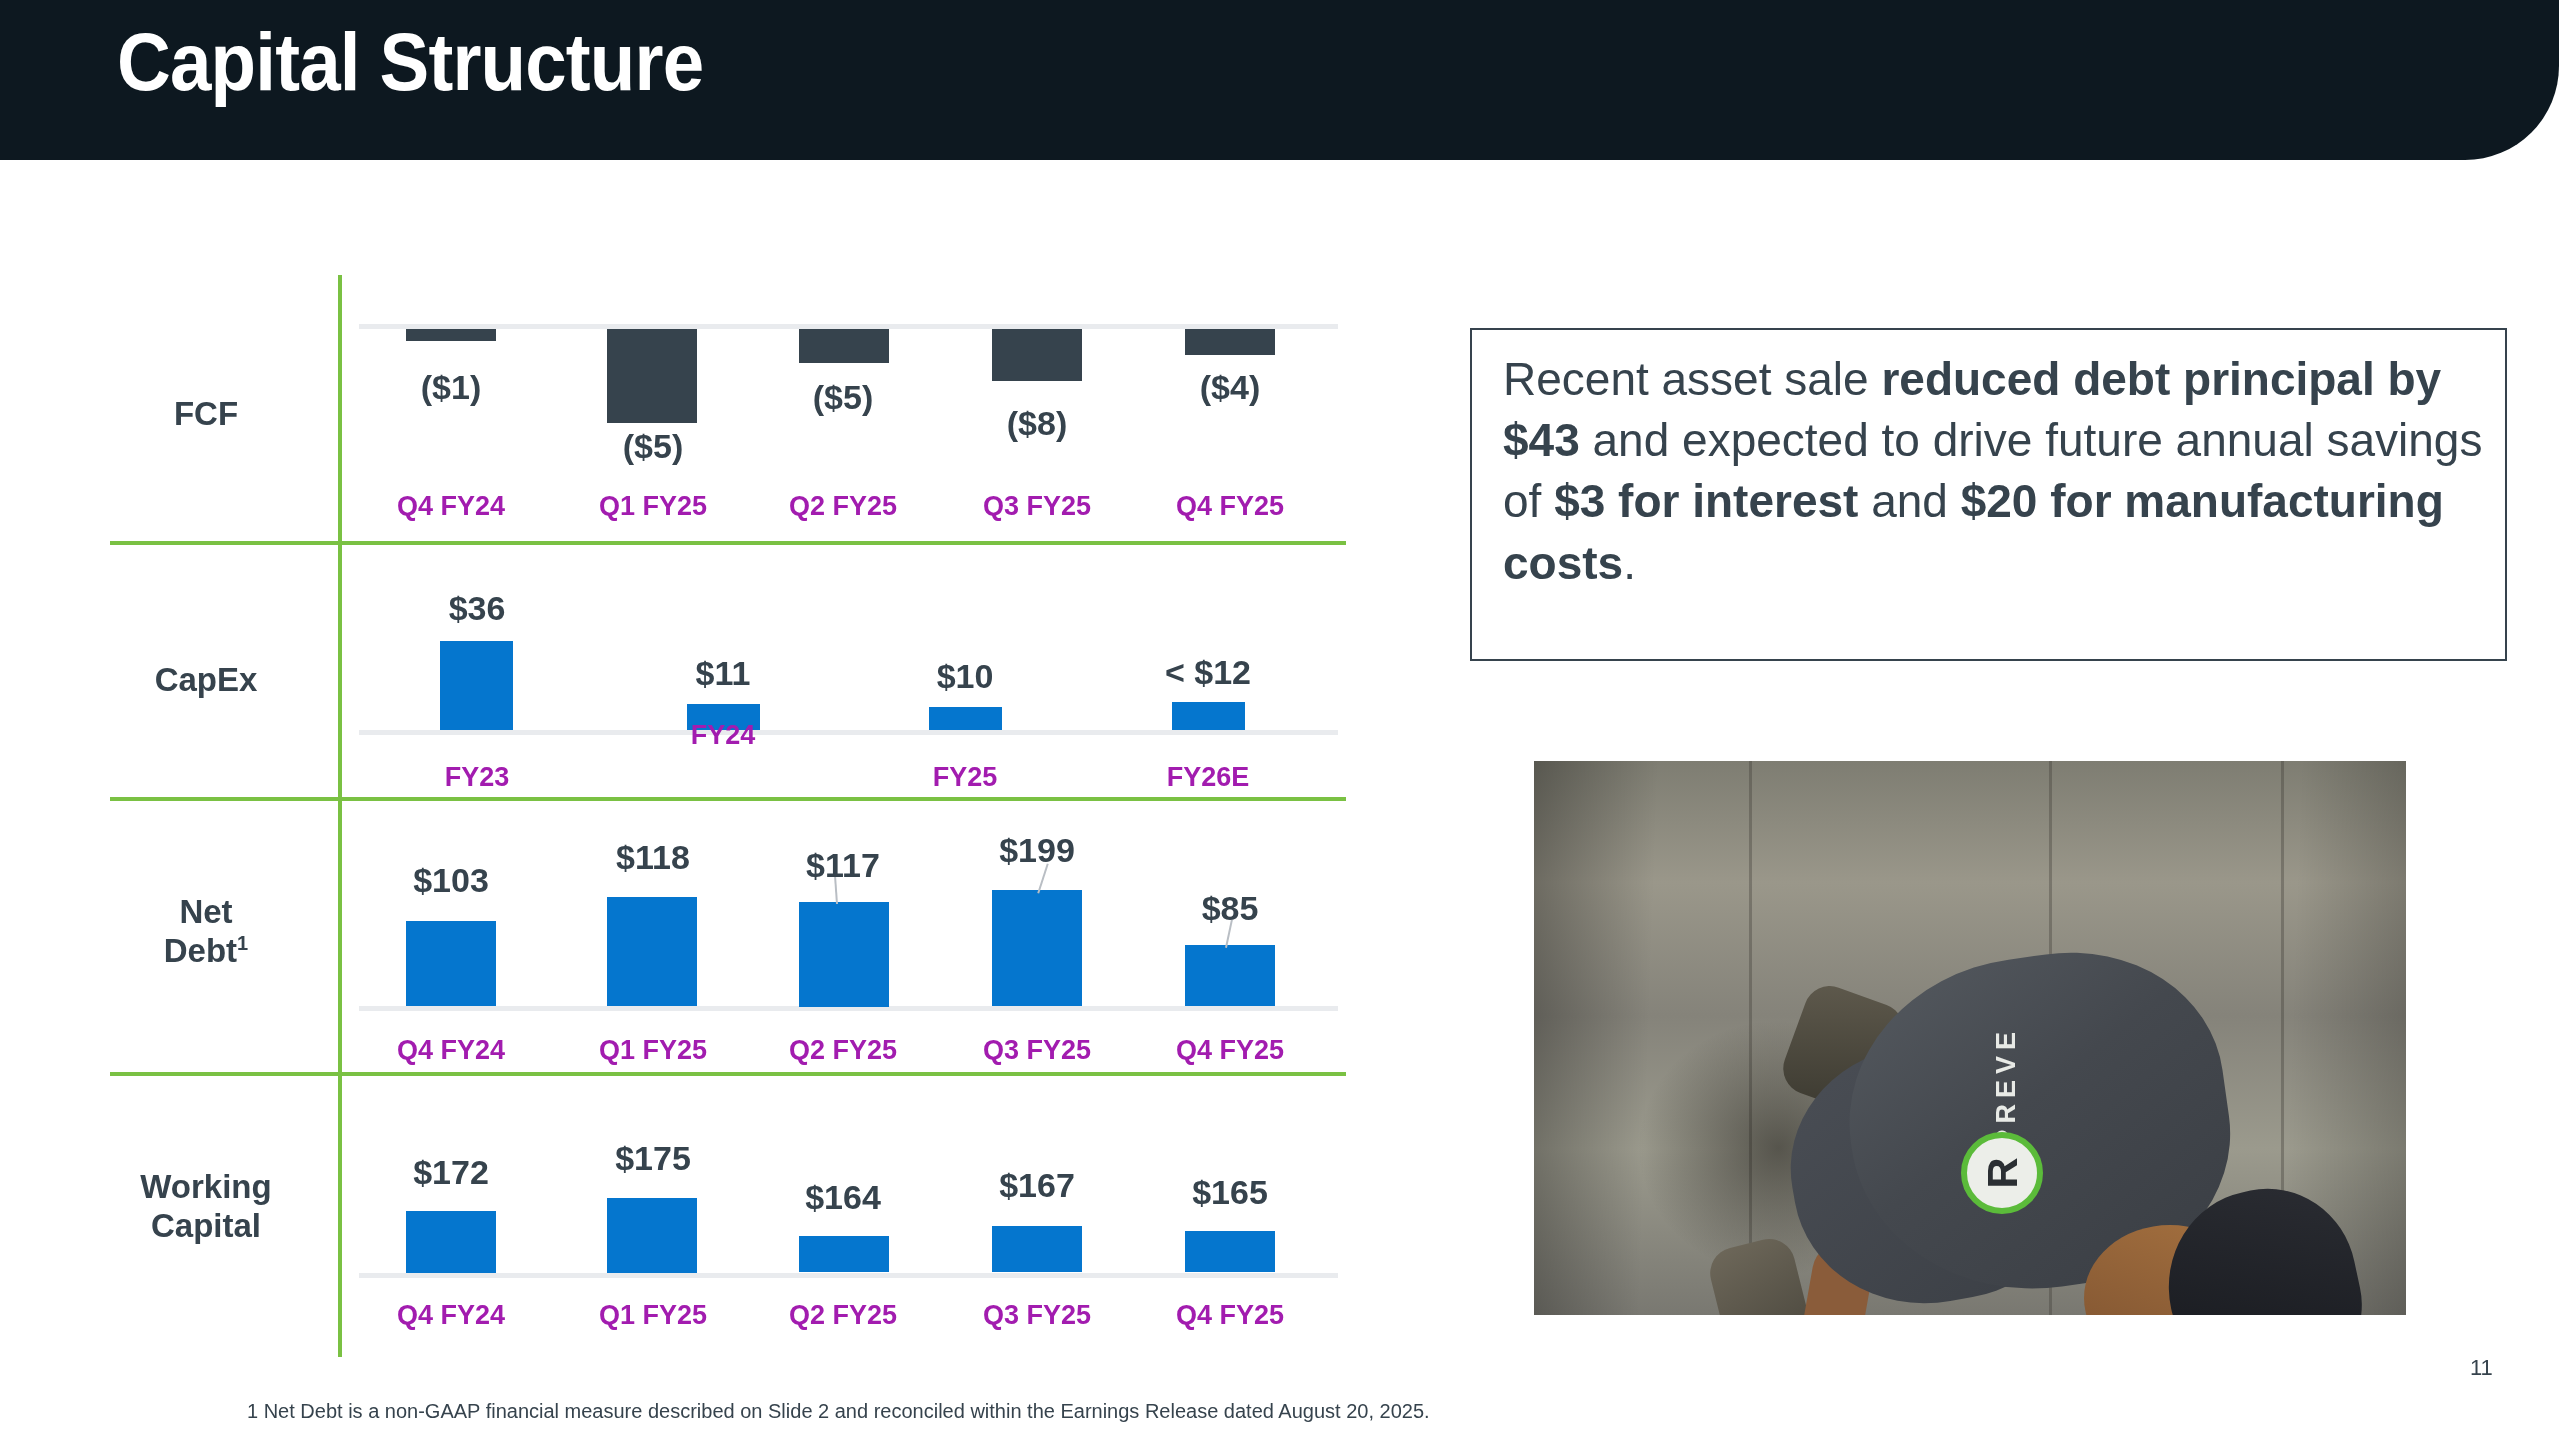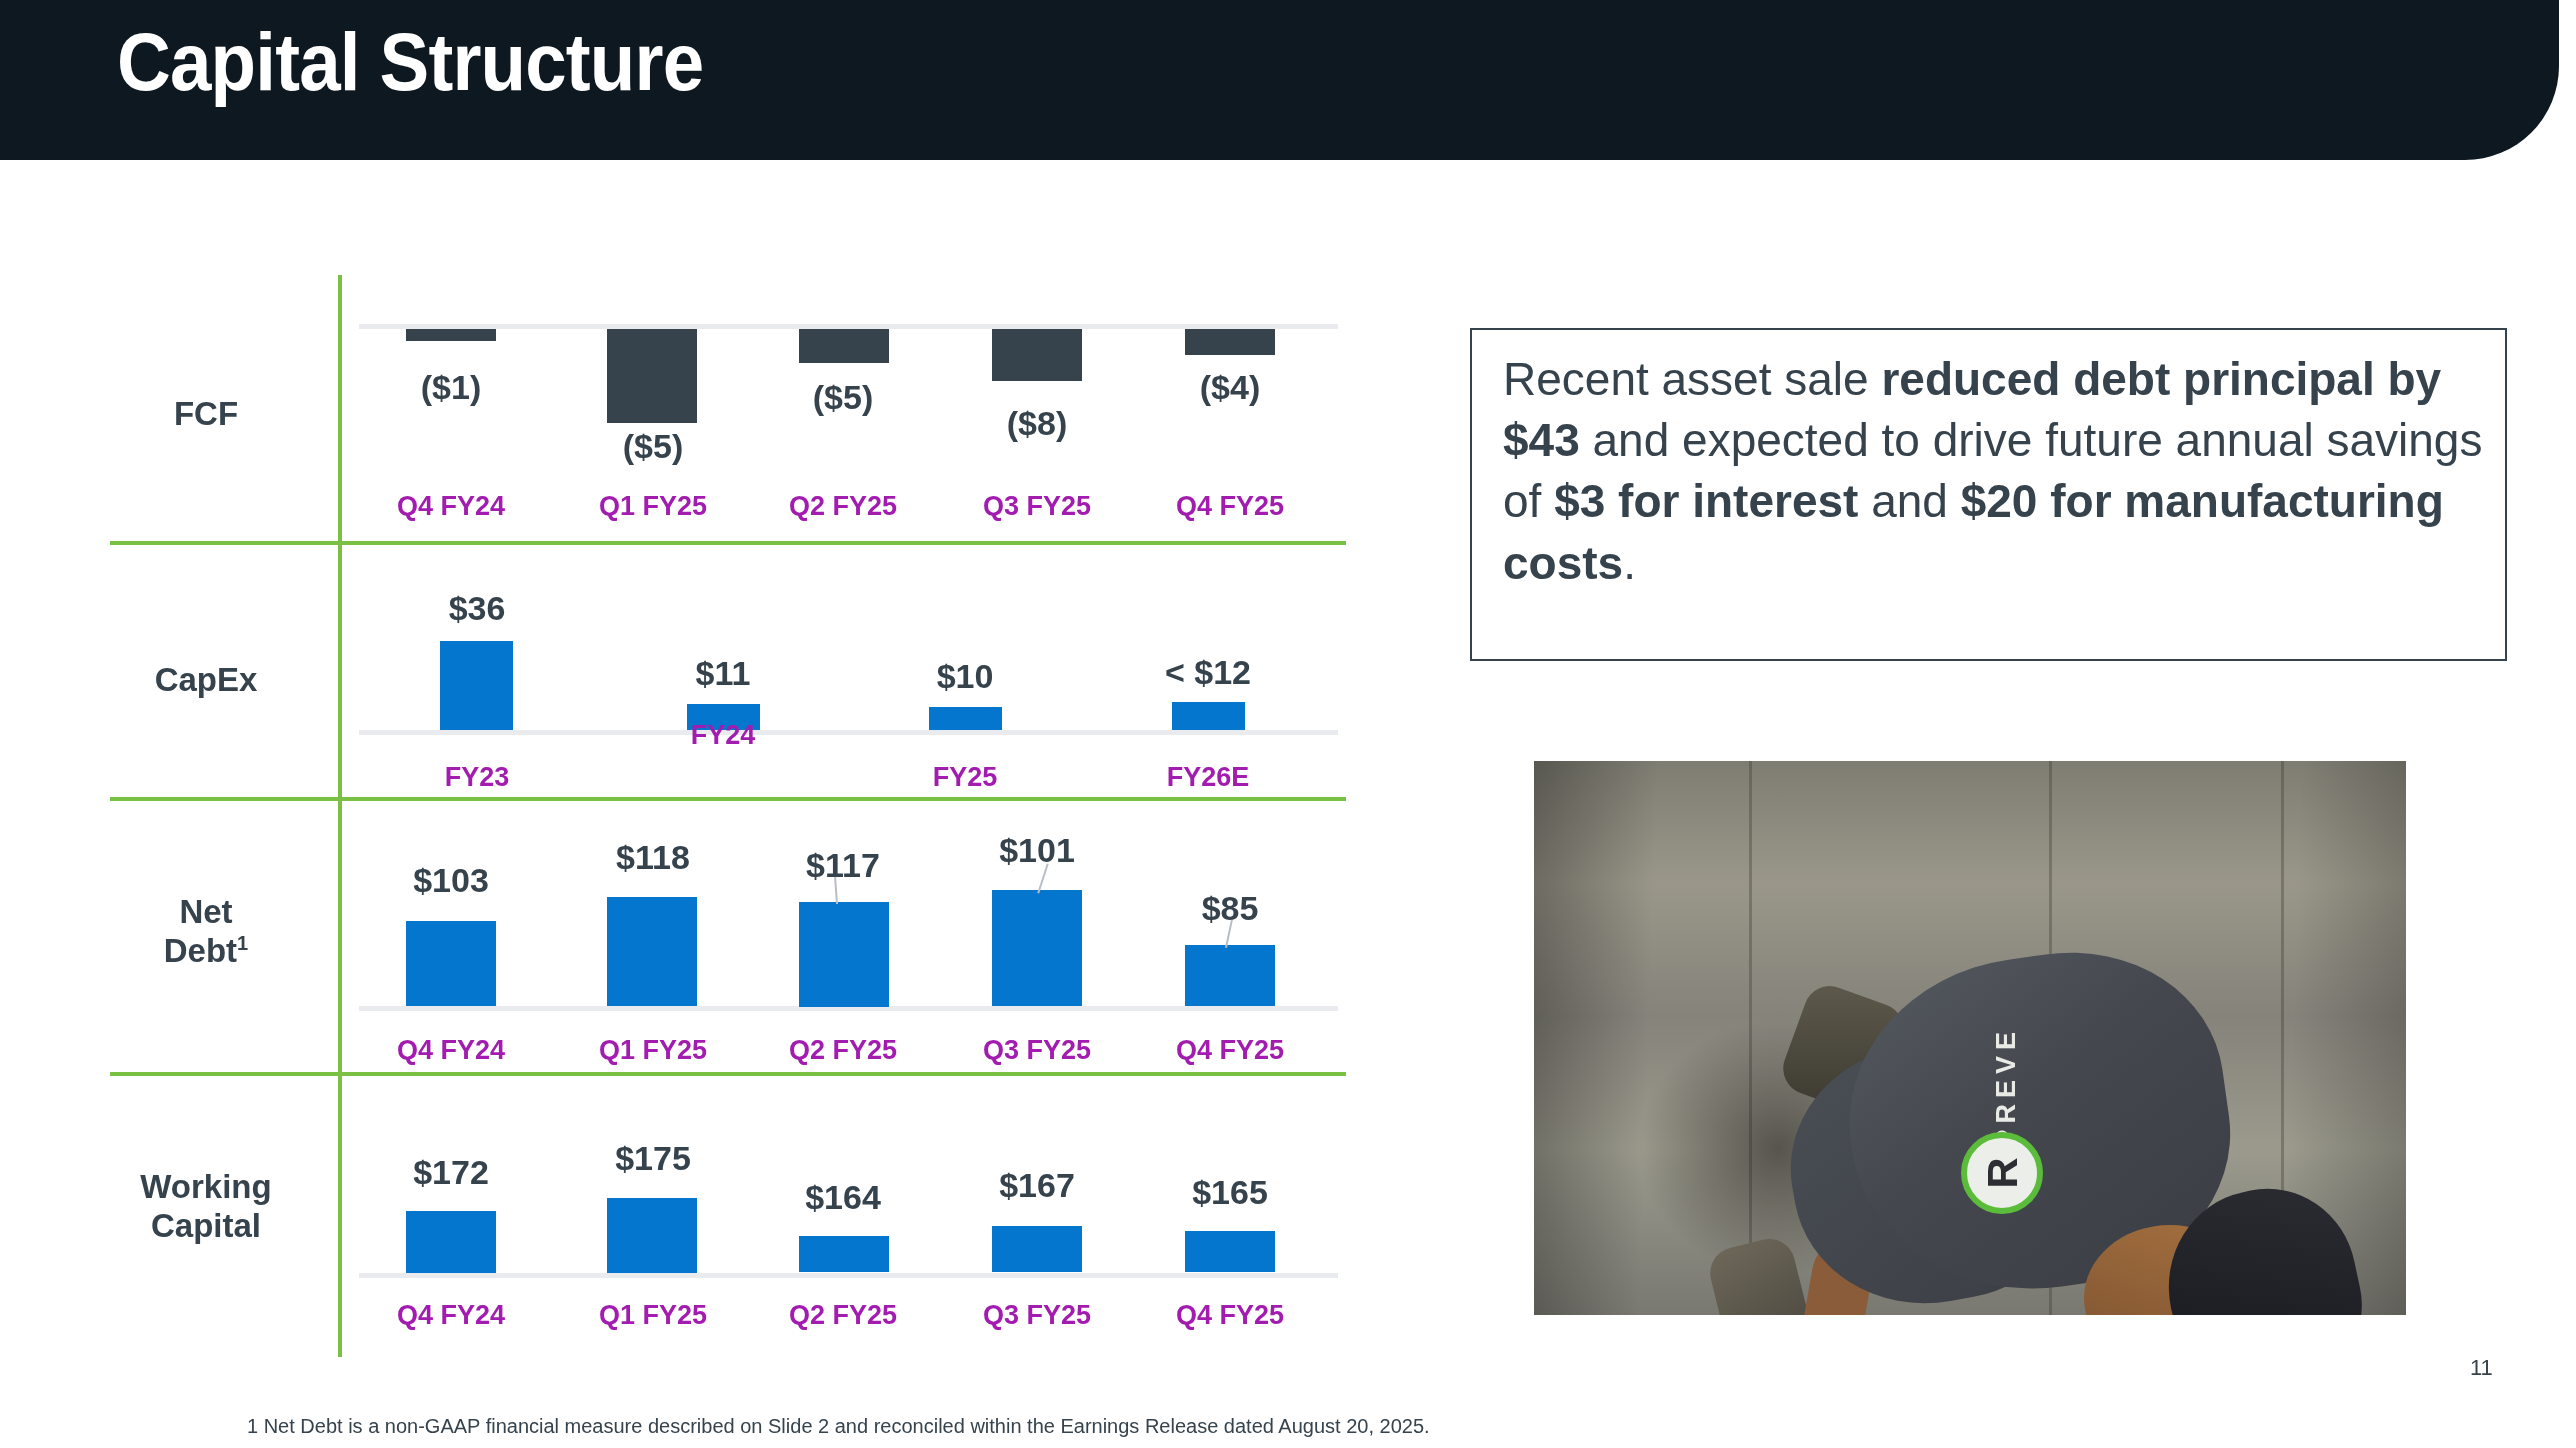--- a/index.html
+++ b/index.html
@@ -85,21 +85,21 @@
              background:linear-gradient(160deg,#6e685a,#46433a);}
   .ph-logo{position:absolute;left:427px;top:371px;width:82px;height:82px;border-radius:50%;
            border:6px solid #5bbb3a;box-sizing:border-box;
            background:#eceee9;color:#2b2f33;font-weight:bold;font-size:43px;
            line-height:70px;text-align:center;transform:rotate(-90deg);}
   .ph-brand{position:absolute;left:361px;top:309px;width:223px;color:#e8eae6;
             font-size:27px;font-weight:bold;letter-spacing:6px;
             transform:rotate(-90deg);transform-origin:center;}
 
   
-  .footnote{position:absolute;left:247px;top:1400px;font-size:20px;color:#36434d;margin-top:15px;}
+  .footnote{position:absolute;left:247px;top:1400px;font-size:20px;color:#36434d;}
   .pagenum{position:absolute;left:2470px;top:1355px;font-size:22px;color:#36434d;}
 </style>
 </head>
 <body>
 
 <div class="header">
   <div class="header-title">Capital Structure</div>
 </div>
 
 <div class="vline"></div>
@@ -168,21 +168,21 @@
   <div class="bar blue" style="left:992px;top:890px;width:90px;height:116px"></div>
   <div class="bar blue" style="left:1185px;top:945px;width:90px;height:61px"></div>
 
   <div class="leader" style="left:835px;top:876px;height:27.5px;transform:rotate(-4deg)"></div>
   <div class="leader" style="left:1042px;top:863px;height:31px;transform:rotate(18deg)"></div>
   <div class="leader" style="left:1228px;top:919px;height:29px;transform:rotate(12deg)"></div>
 
   <div class="vallabel" style="left:365px;top:861px;width:172px">$103</div>
   <div class="vallabel" style="left:567px;top:838px;width:172px">$118</div>
   <div class="vallabel" style="left:757px;top:846px;width:172px">$117</div>
-  <div class="vallabel" style="left:951px;top:831px;width:172px">$101</div>
+  <div class="vallabel" style="left:951px;top:831px;width:172px">$199</div>
   <div class="vallabel" style="left:1144px;top:889px;width:172px">$85</div>
 
   <div class="catlabel" style="left:365px;top:1035px;width:172px">Q4 FY24</div>
   <div class="catlabel" style="left:567px;top:1035px;width:172px">Q1 FY25</div>
   <div class="catlabel" style="left:757px;top:1035px;width:172px">Q2 FY25</div>
   <div class="catlabel" style="left:951px;top:1035px;width:172px">Q3 FY25</div>
   <div class="catlabel" style="left:1144px;top:1035px;width:172px">Q4 FY25</div>
 </div>
 
 <div class="chart" id="chart-working">

